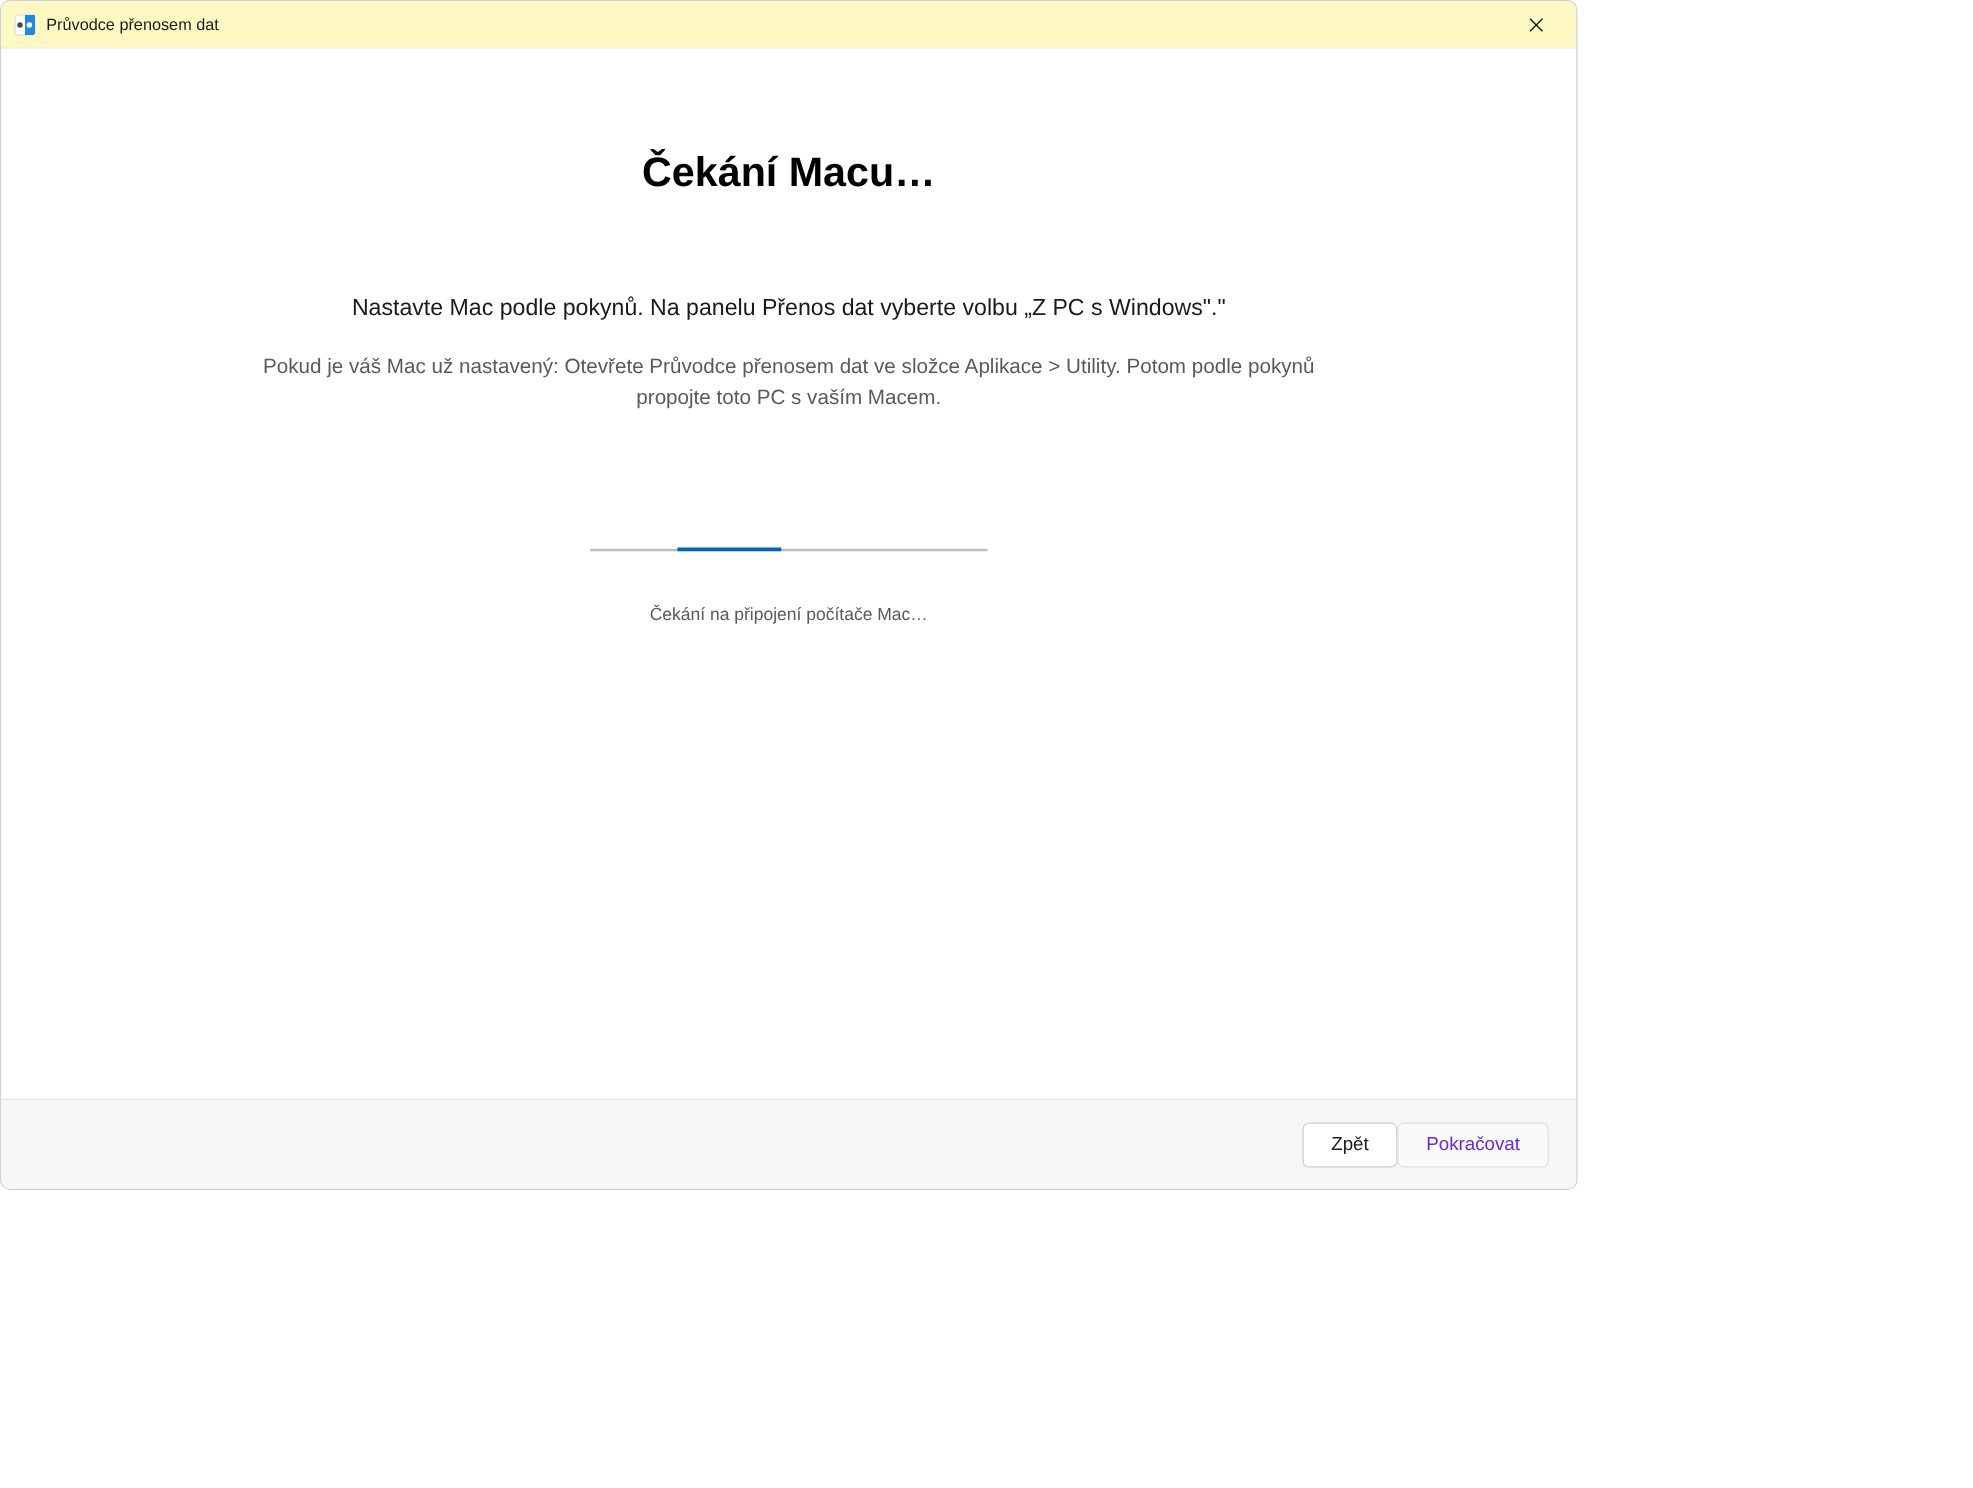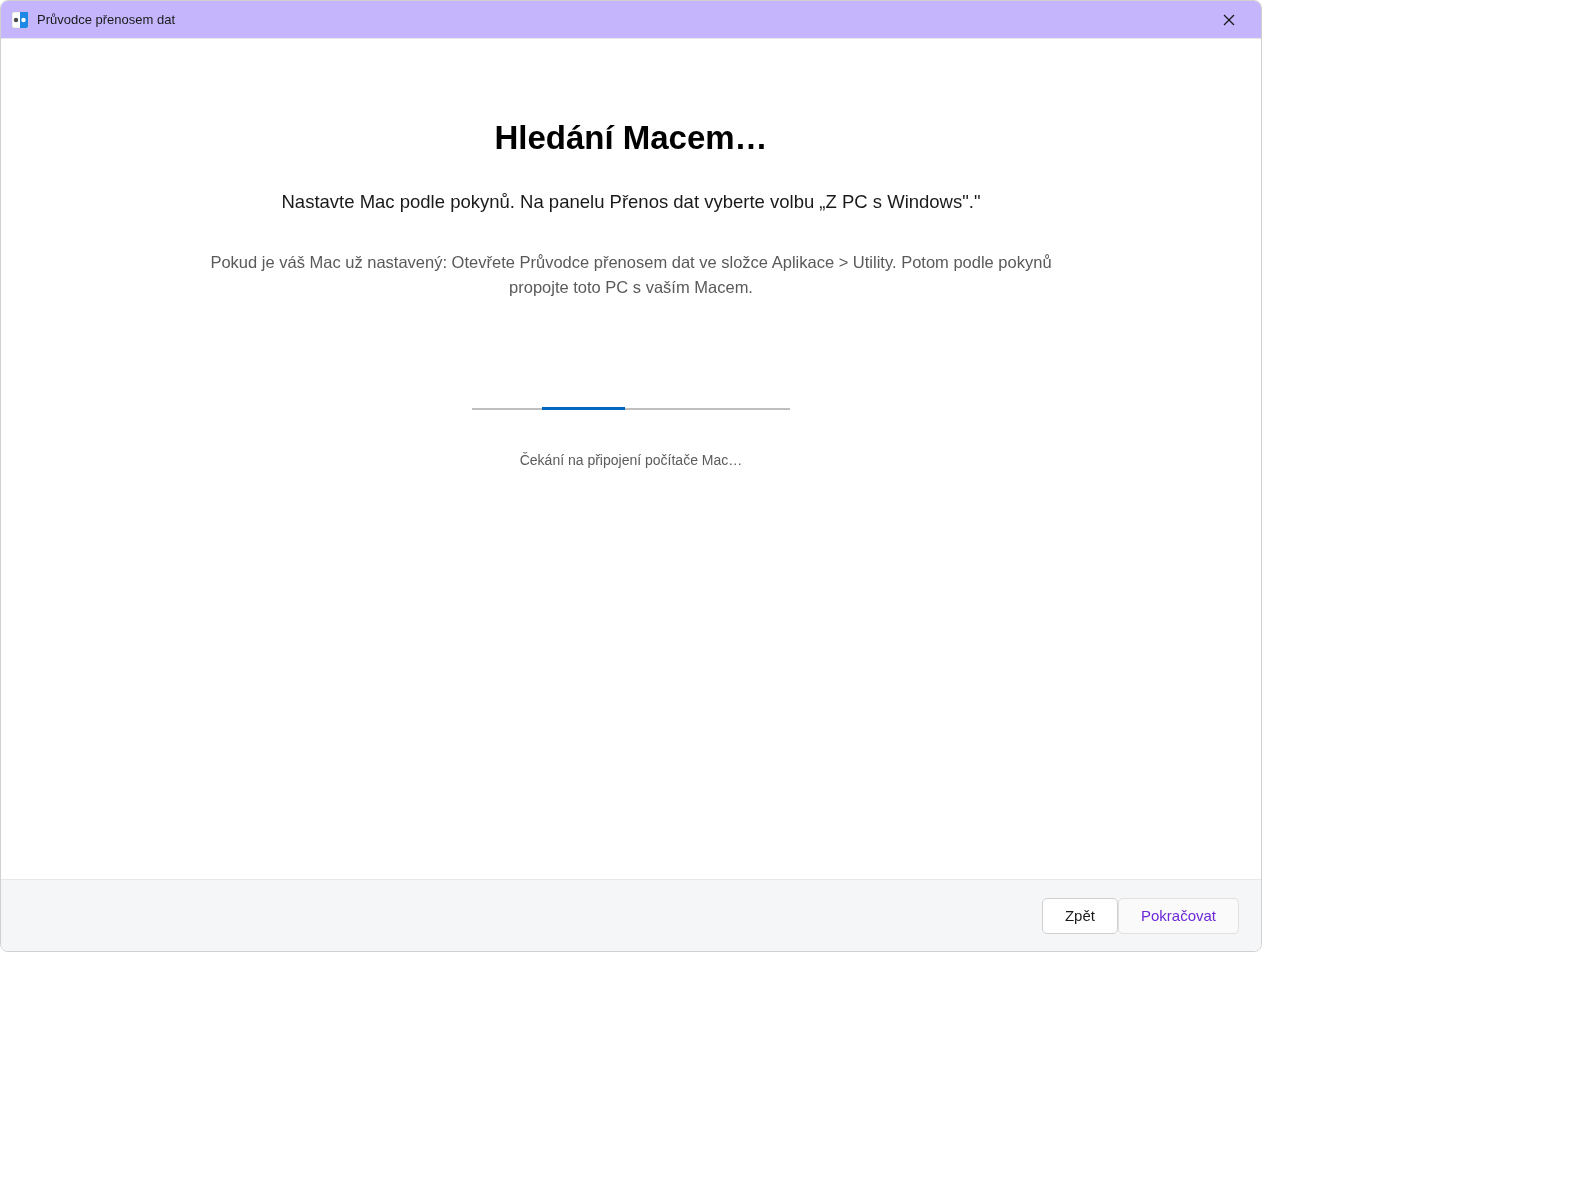--- a/index.html
+++ b/index.html
@@ -13,21 +13,21 @@
       width: 1262px;
       height: 952px;
       overflow: hidden;
       border: 1px solid #d0d0d0;
       border-radius: 8px;
       display: flex;
       flex-direction: column;
     }
     .titlebar {
       height: 38px;
-      background: #c4b5fd;
+      background: #fef9c3;
       border-bottom: 1px solid #e8e8e8;
       display: flex;
       align-items: center;
       padding: 0 10px;
       flex-shrink: 0;
     }
     .titlebar-icon {
       width: 18px;
       height: 18px;
       margin-right: 8px;
@@ -61,29 +61,29 @@
       color: #000000;
       margin-bottom: 34px;
       text-align: center;
     }
     .instruction {
       font-size: 18.5px;
       color: #1a1a1a;
       text-align: left;
       margin-bottom: 24px;
       max-width: 900px;
+      margin-top: 44px;
     }
     .subtext {
       font-size: 16.5px;
       color: #5a5a5a;
       text-align: center;
       max-width: 880px;
       line-height: 1.5;
       margin-bottom: 108px;
-      margin-top: 13px;
     }
     .progress-track {
       width: 318px;
       height: 2px;
       background: #bfbfbf;
       position: relative;
       margin-bottom: 42px;
     }
     .progress-fill {
       position: absolute;
@@ -142,21 +142,21 @@
   <span class="titlebar-title">Průvodce přenosem dat</span>
   <div class="titlebar-close">
     <svg width="12" height="12" viewBox="0 0 12 12">
       <line x1="1" y1="1" x2="11" y2="11" stroke="currentColor" stroke-width="1.2"></line>
       <line x1="11" y1="1" x2="1" y2="11" stroke="currentColor" stroke-width="1.2"></line>
     </svg>
   </div>
 </div>
 
 <div class="content">
-  <h1 class="heading">Hledání Macem…</h1>
+  <h1 class="heading">Čekání Macu…</h1>
   <p class="instruction">Nastavte Mac podle pokynů. Na panelu Přenos dat vyberte volbu „Z PC s Windows"."</p>
   <p class="subtext">Pokud je váš Mac už nastavený: Otevřete Průvodce přenosem dat ve složce Aplikace &gt; Utility. Potom podle pokynů propojte toto PC s vaším Macem.</p>
 
   <div class="progress-track">
     <div class="progress-fill"></div>
   </div>
 
   <p class="waiting-text">Čekání na připojení počítače Mac…</p>
 </div>
 

